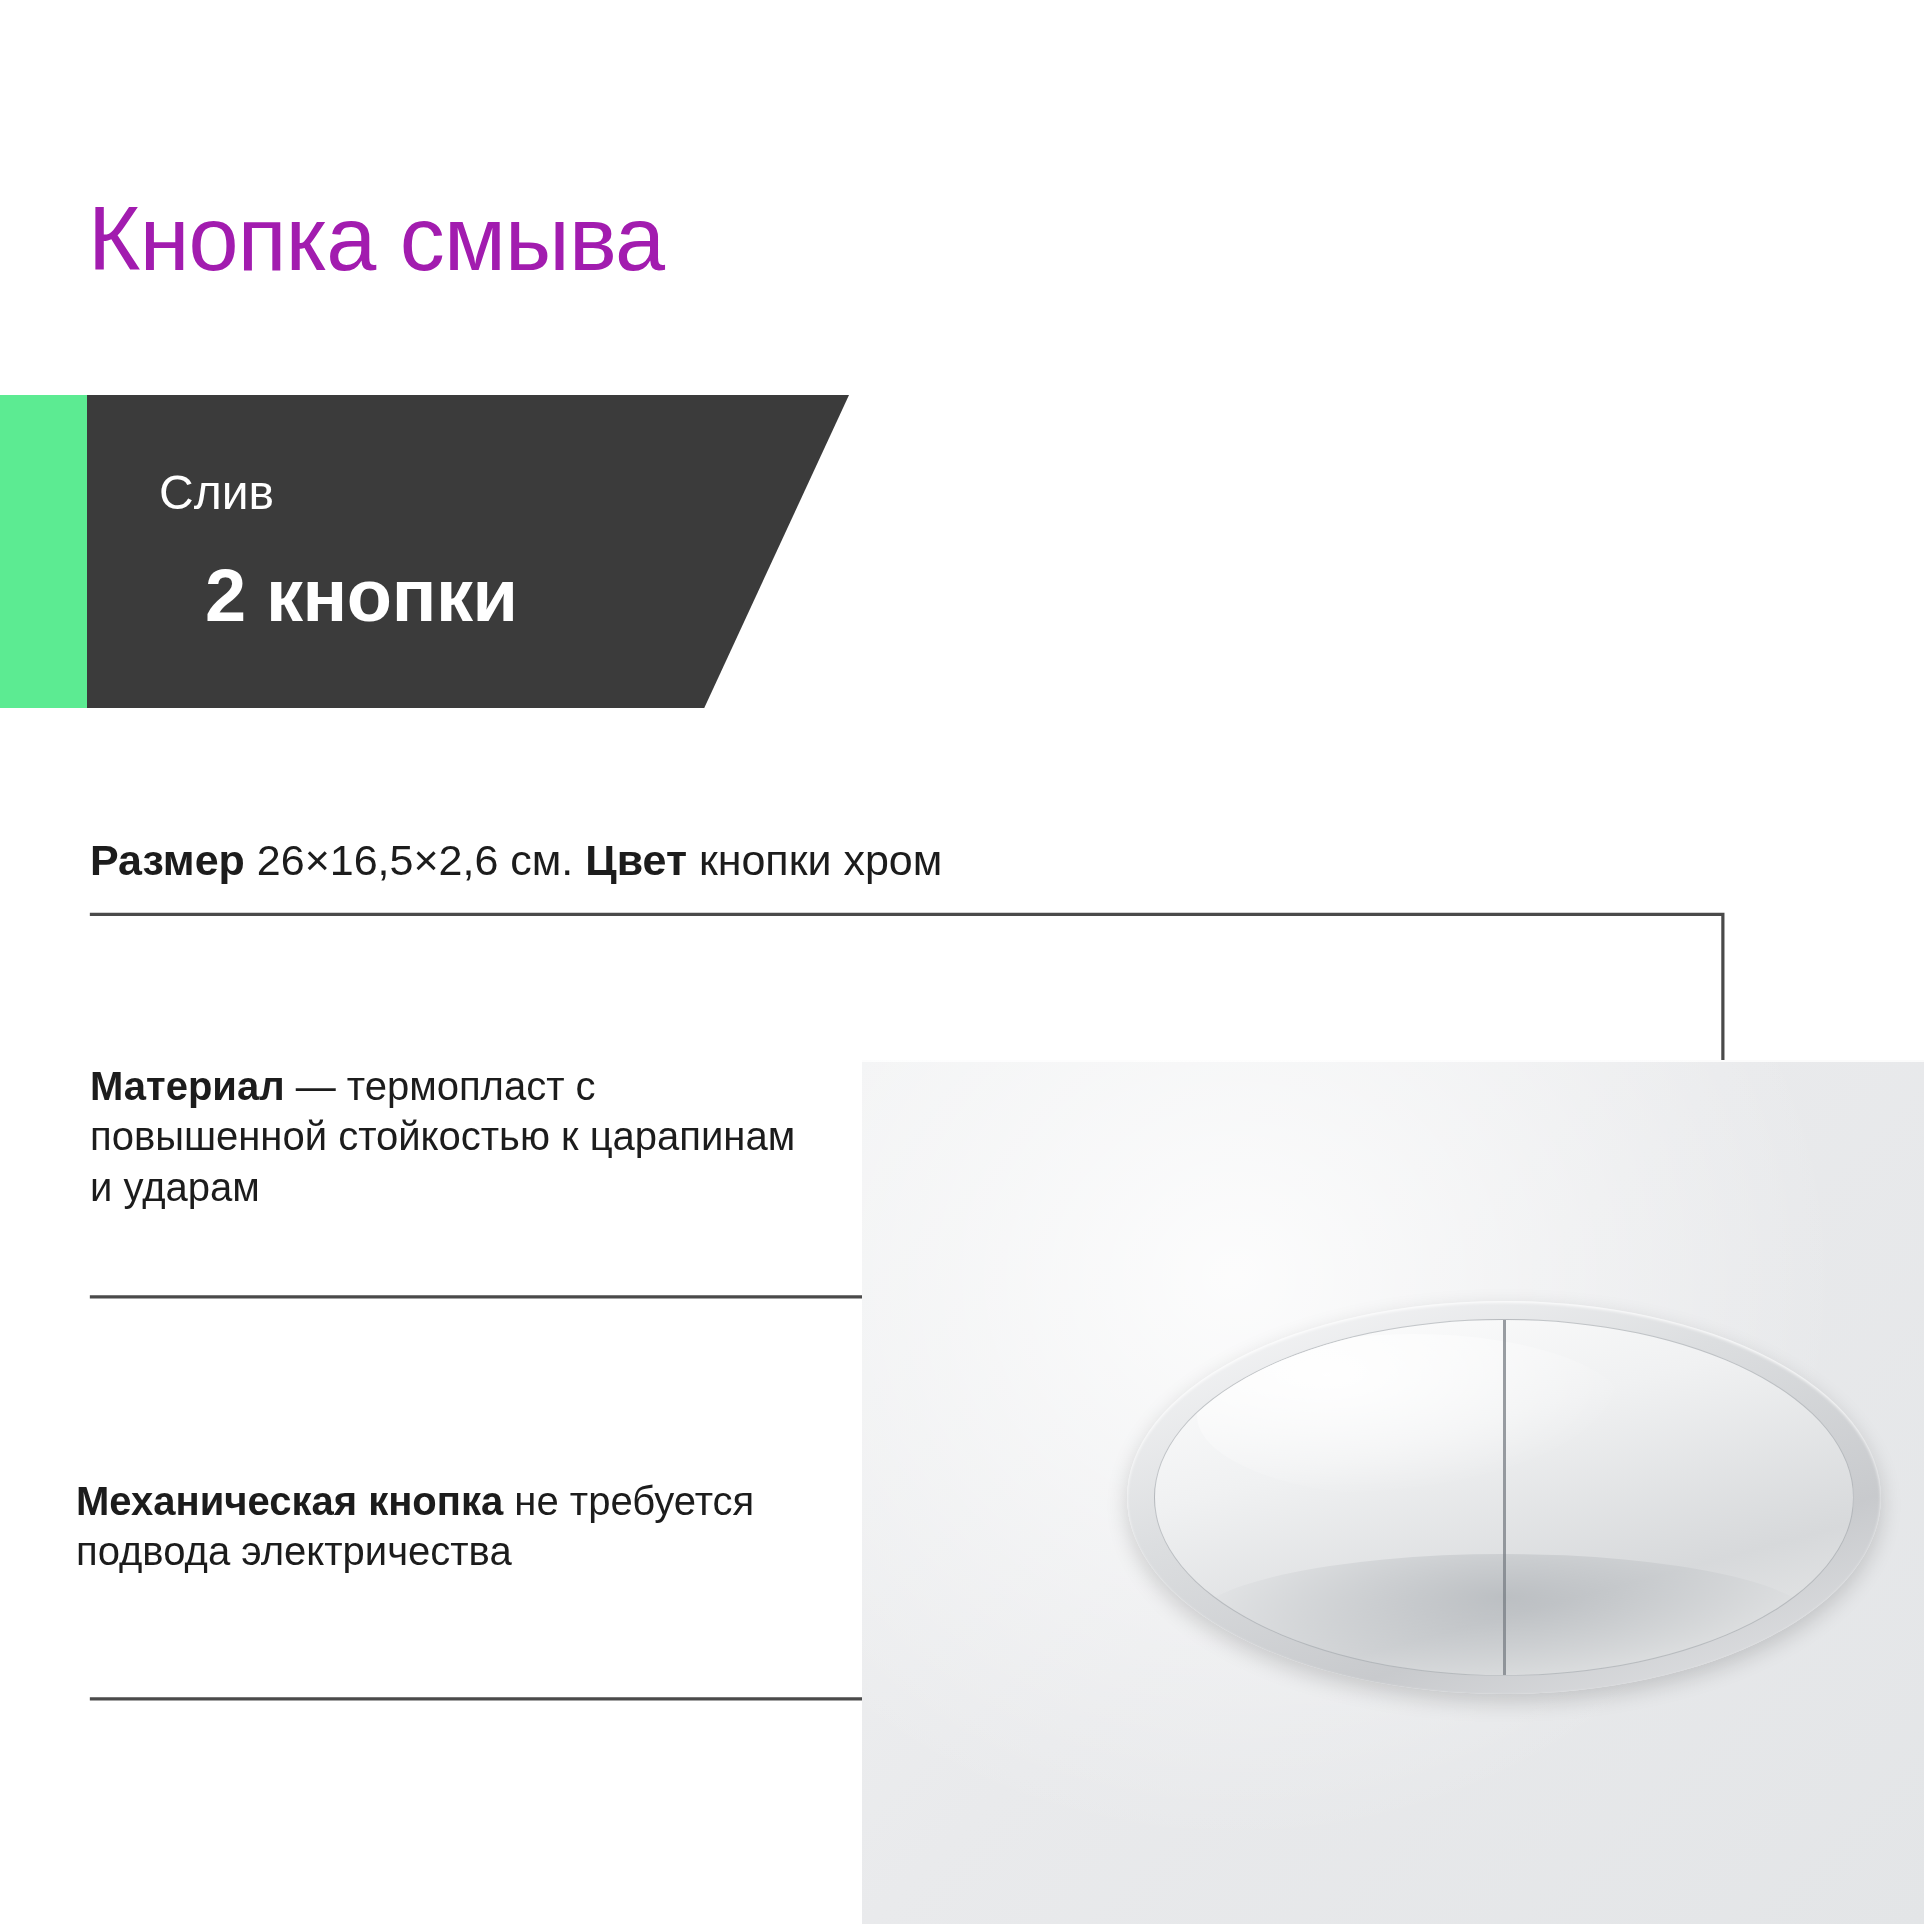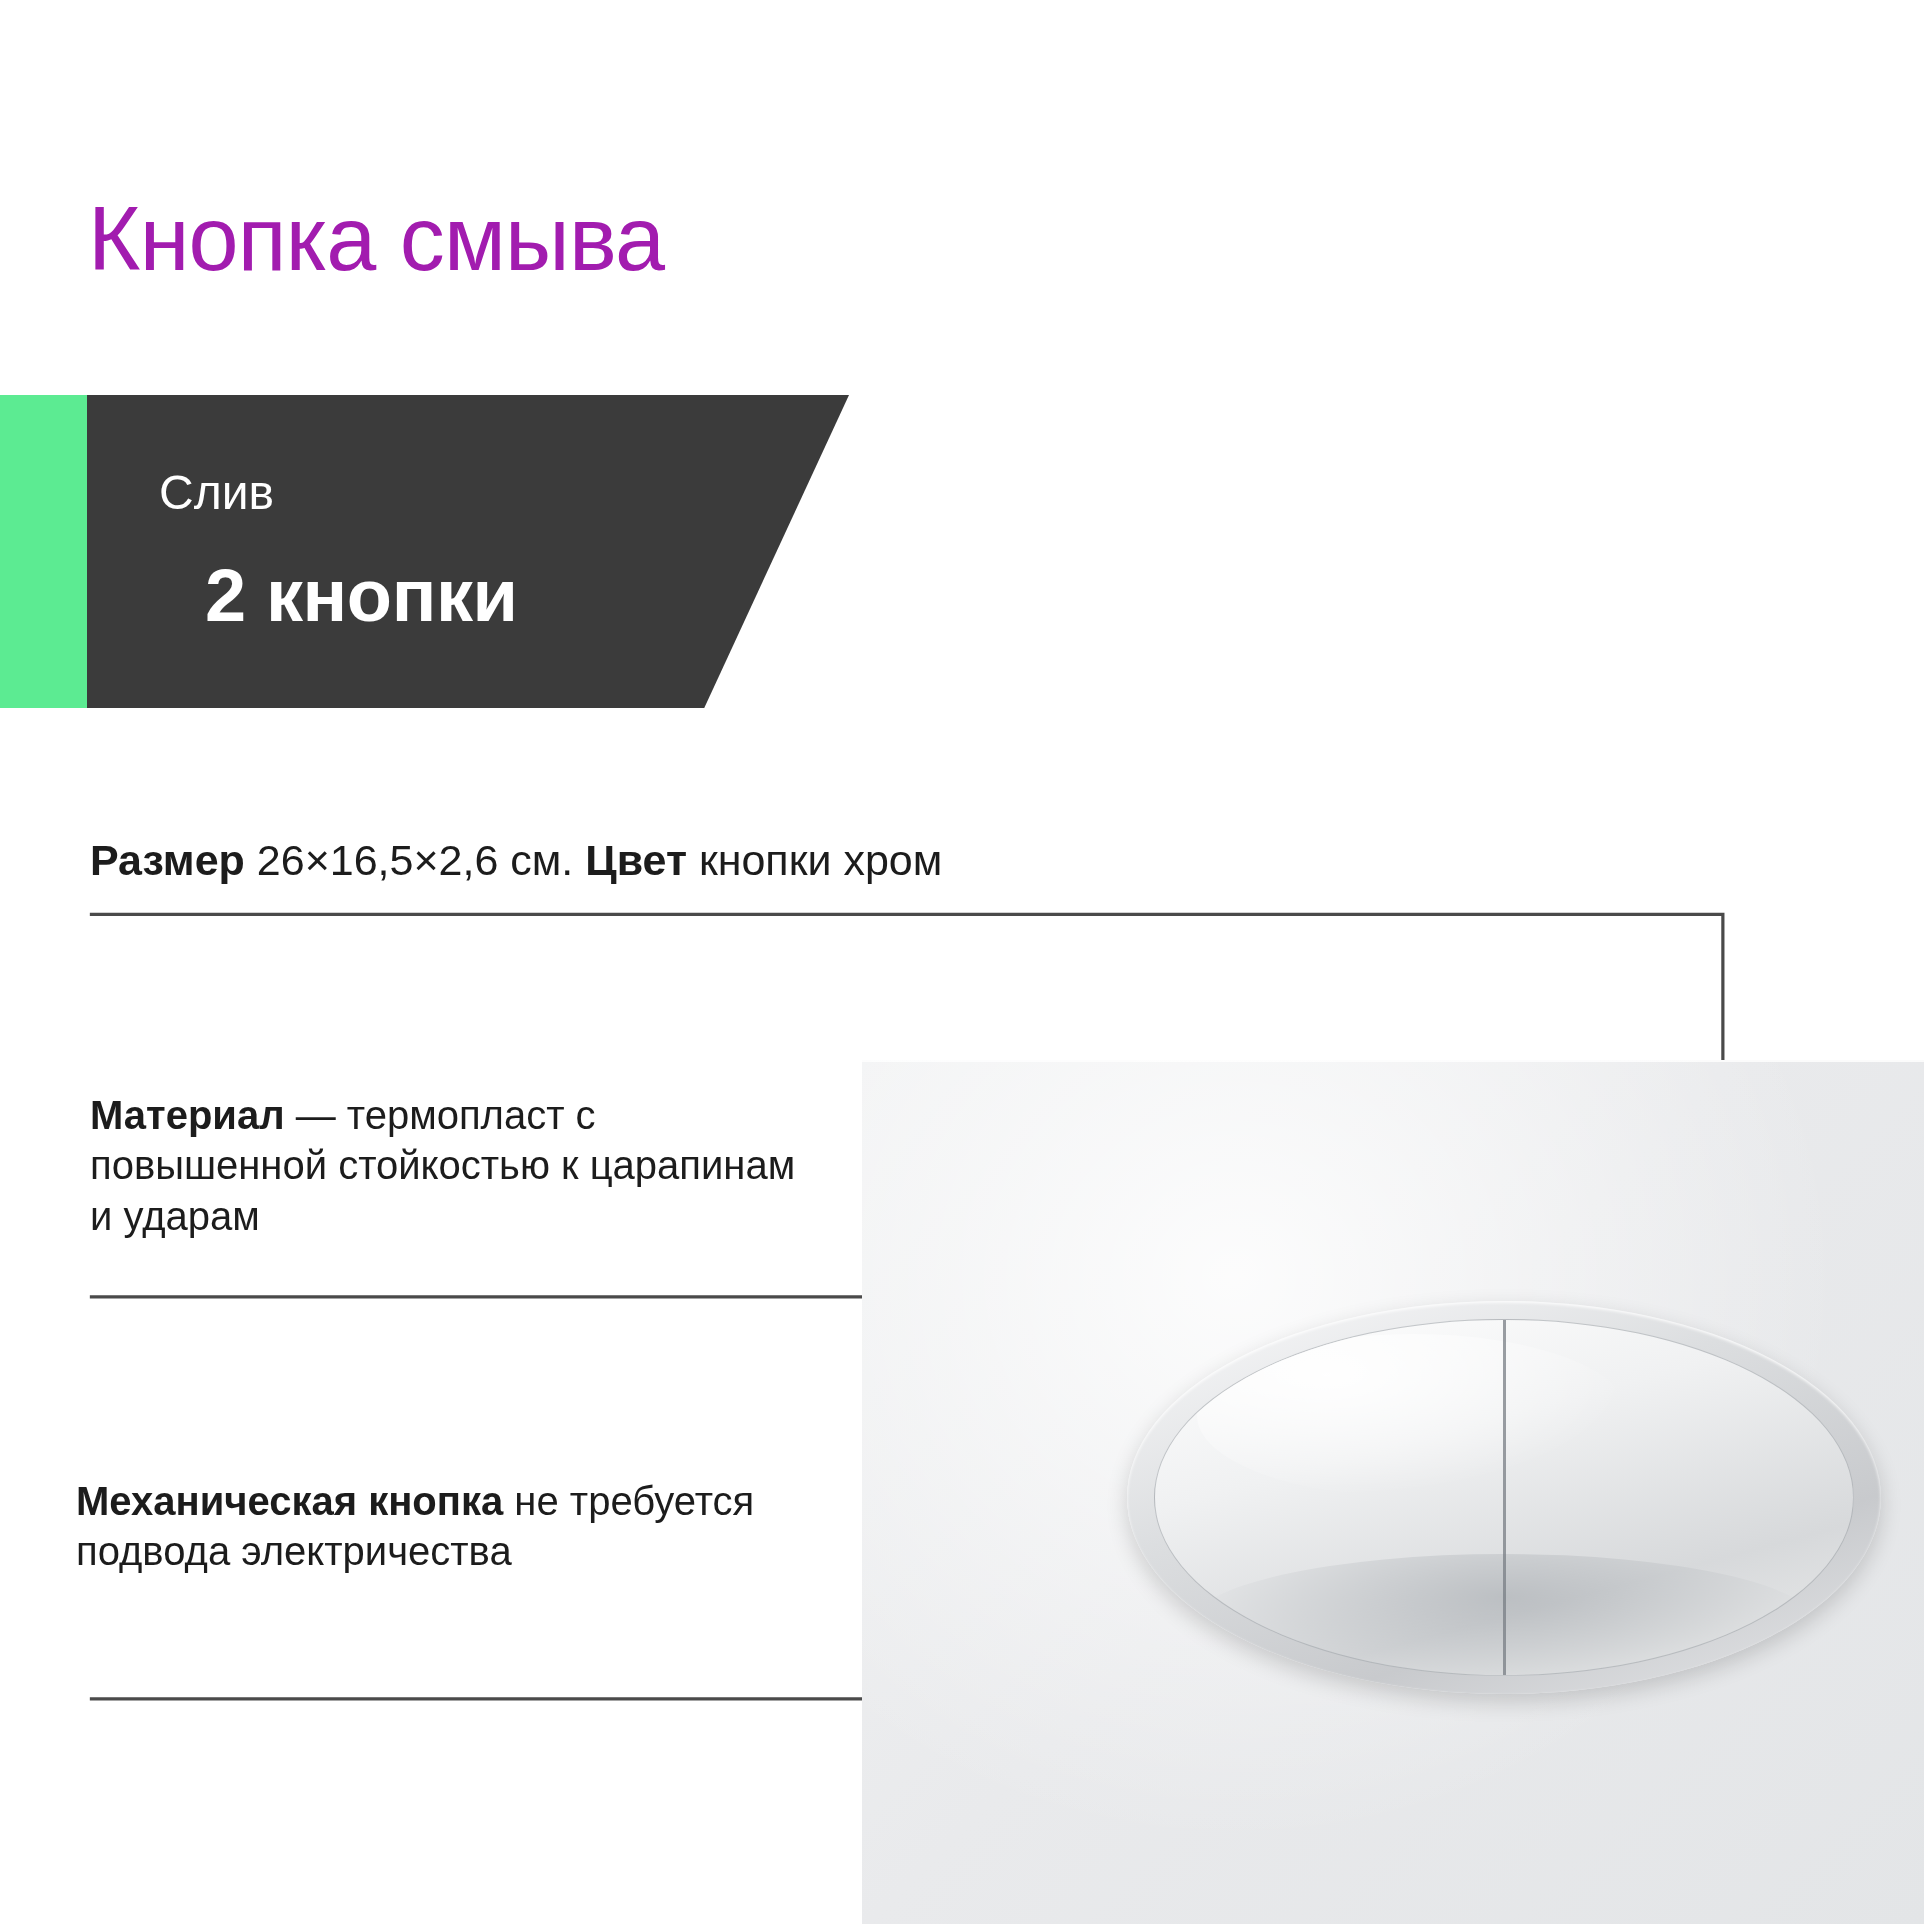--- a/index.html
+++ b/index.html
@@ -85,21 +85,21 @@
 
   
   .feature {
     position: absolute;
     font-size: 40px;
     line-height: 1.26;
     color: #1c1c1c;
     width: 722px;
   }
   .feature b { font-weight: bold; }
-  .feature-material { left: 90px; top: 1090px; }
+  .feature-material { left: 90px; top: 1061px; }
   .feature-mech { left: 76px; top: 1476px; }
 
   
   .leaders {
     position: absolute;
     left: 0; top: 0;
     width: 1925px; height: 1925px;
     pointer-events: none;
   }
 

